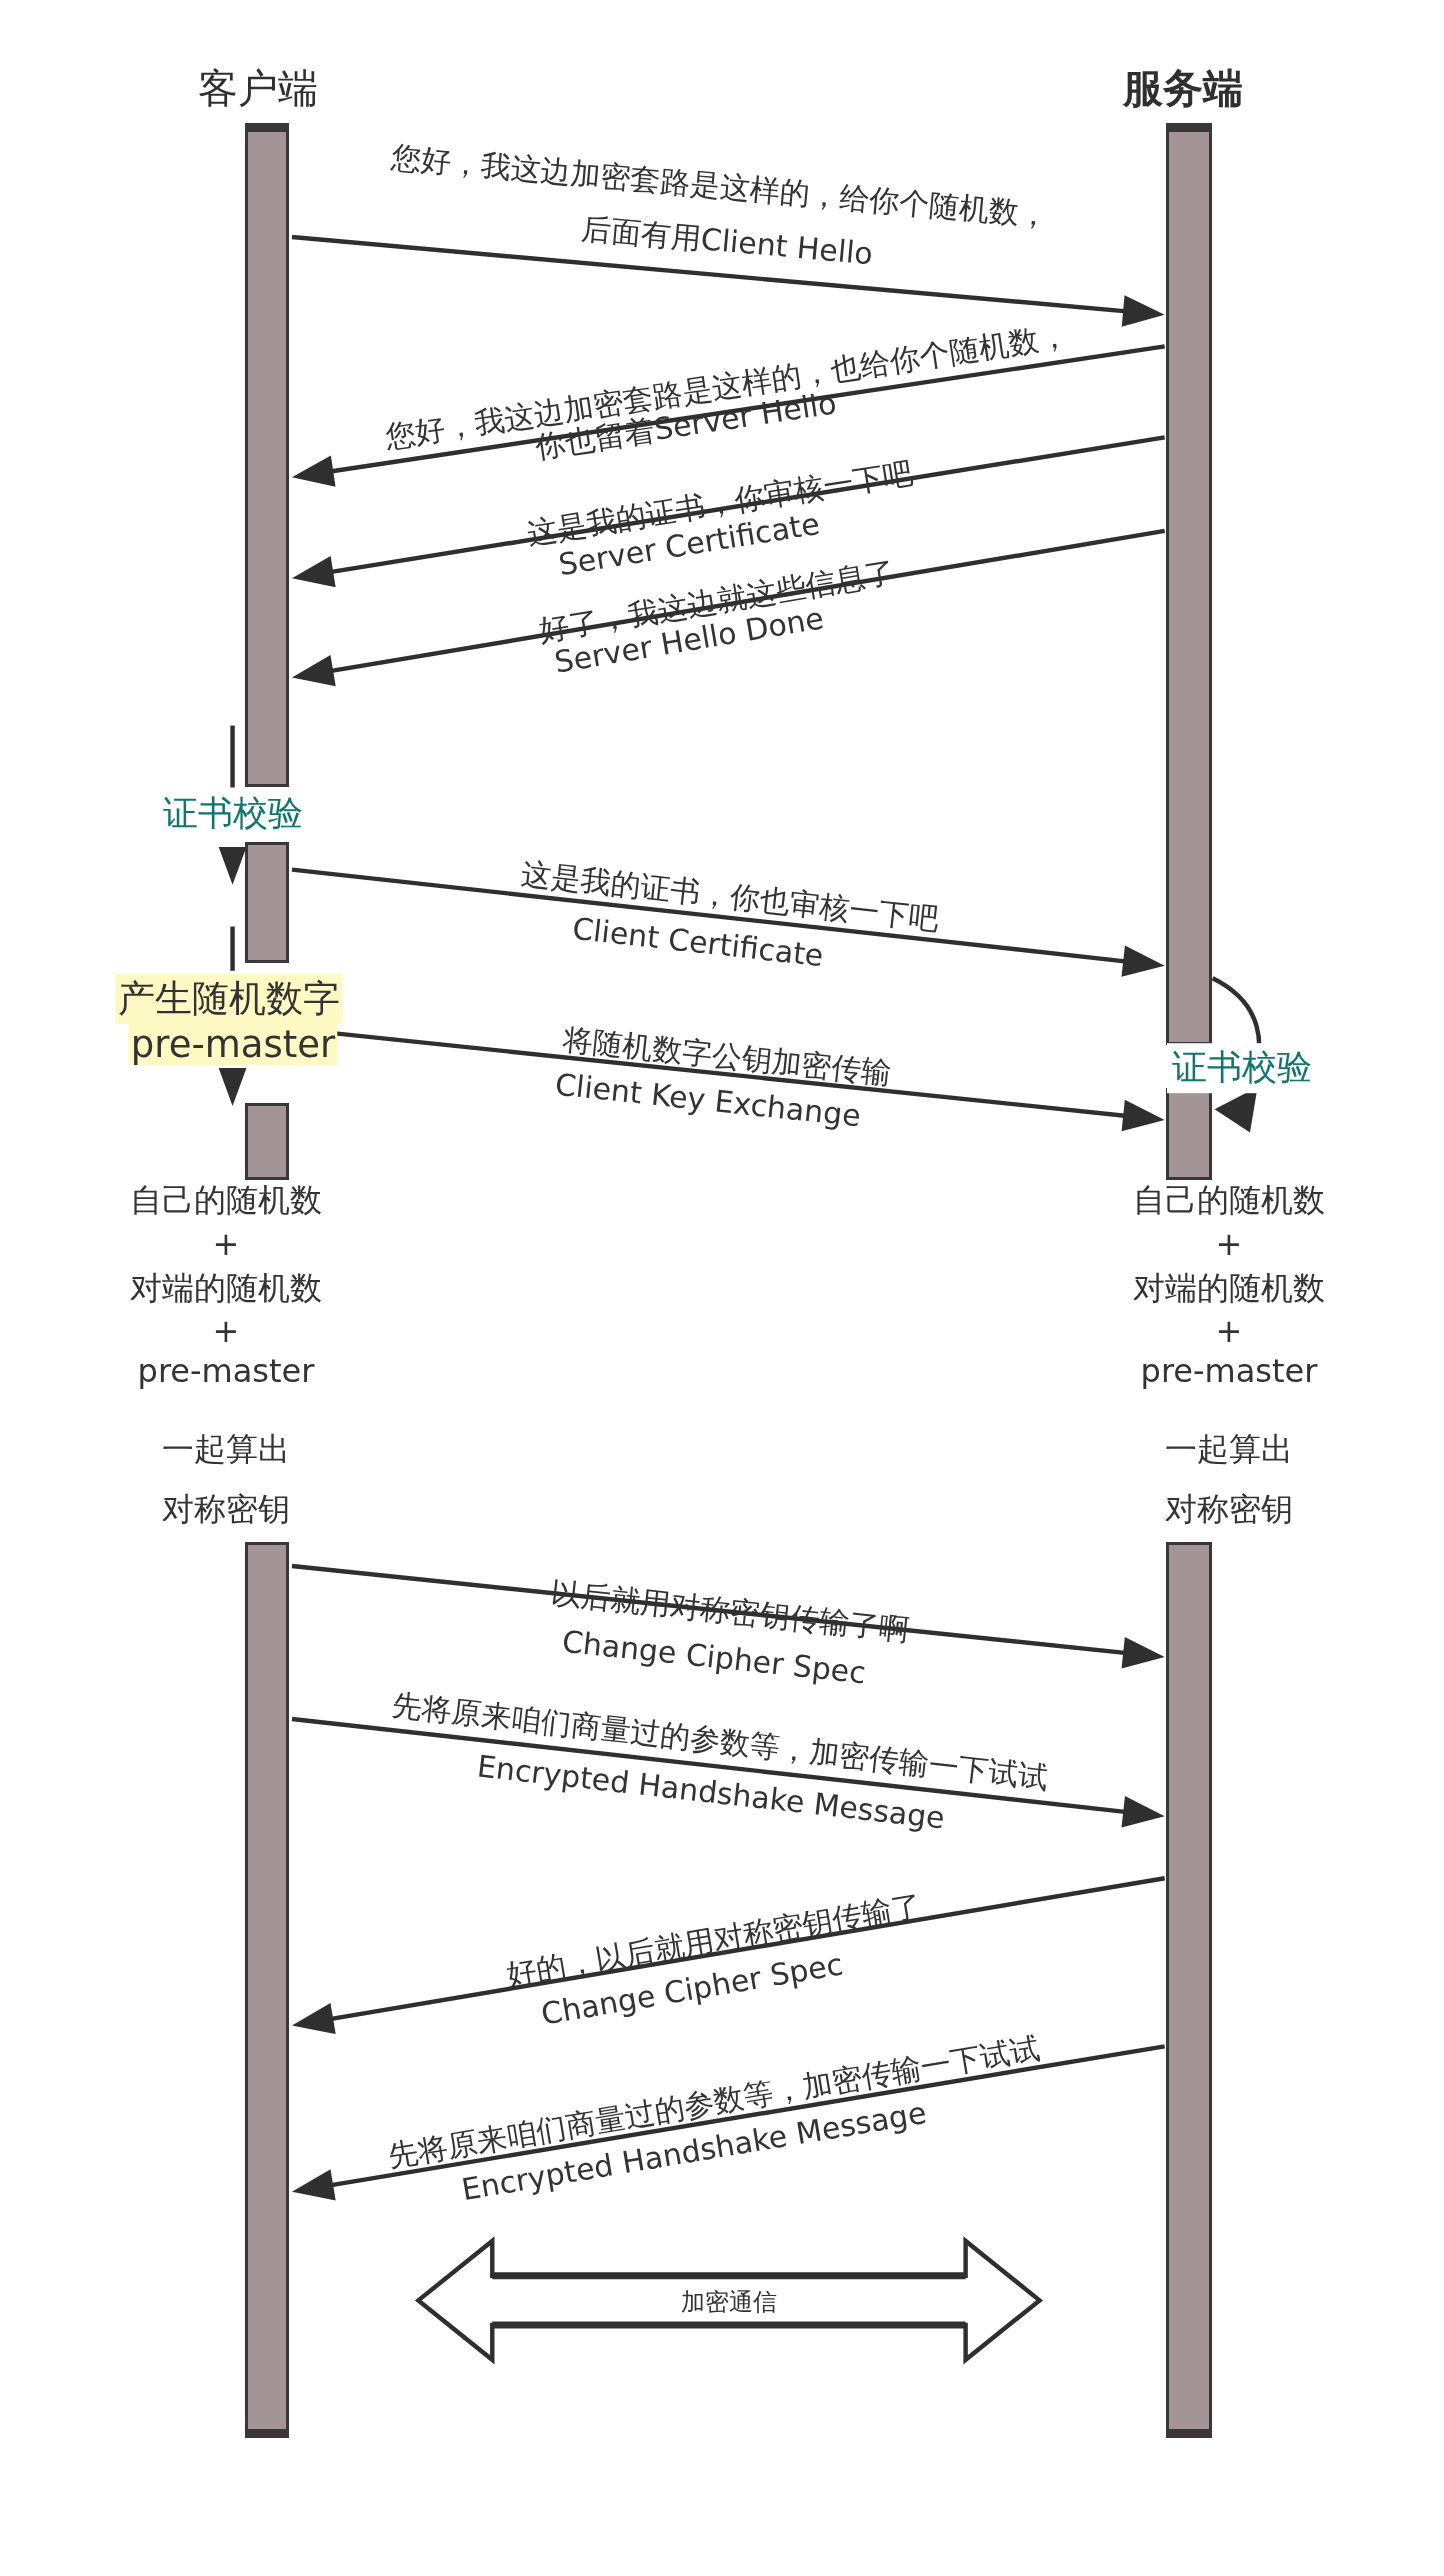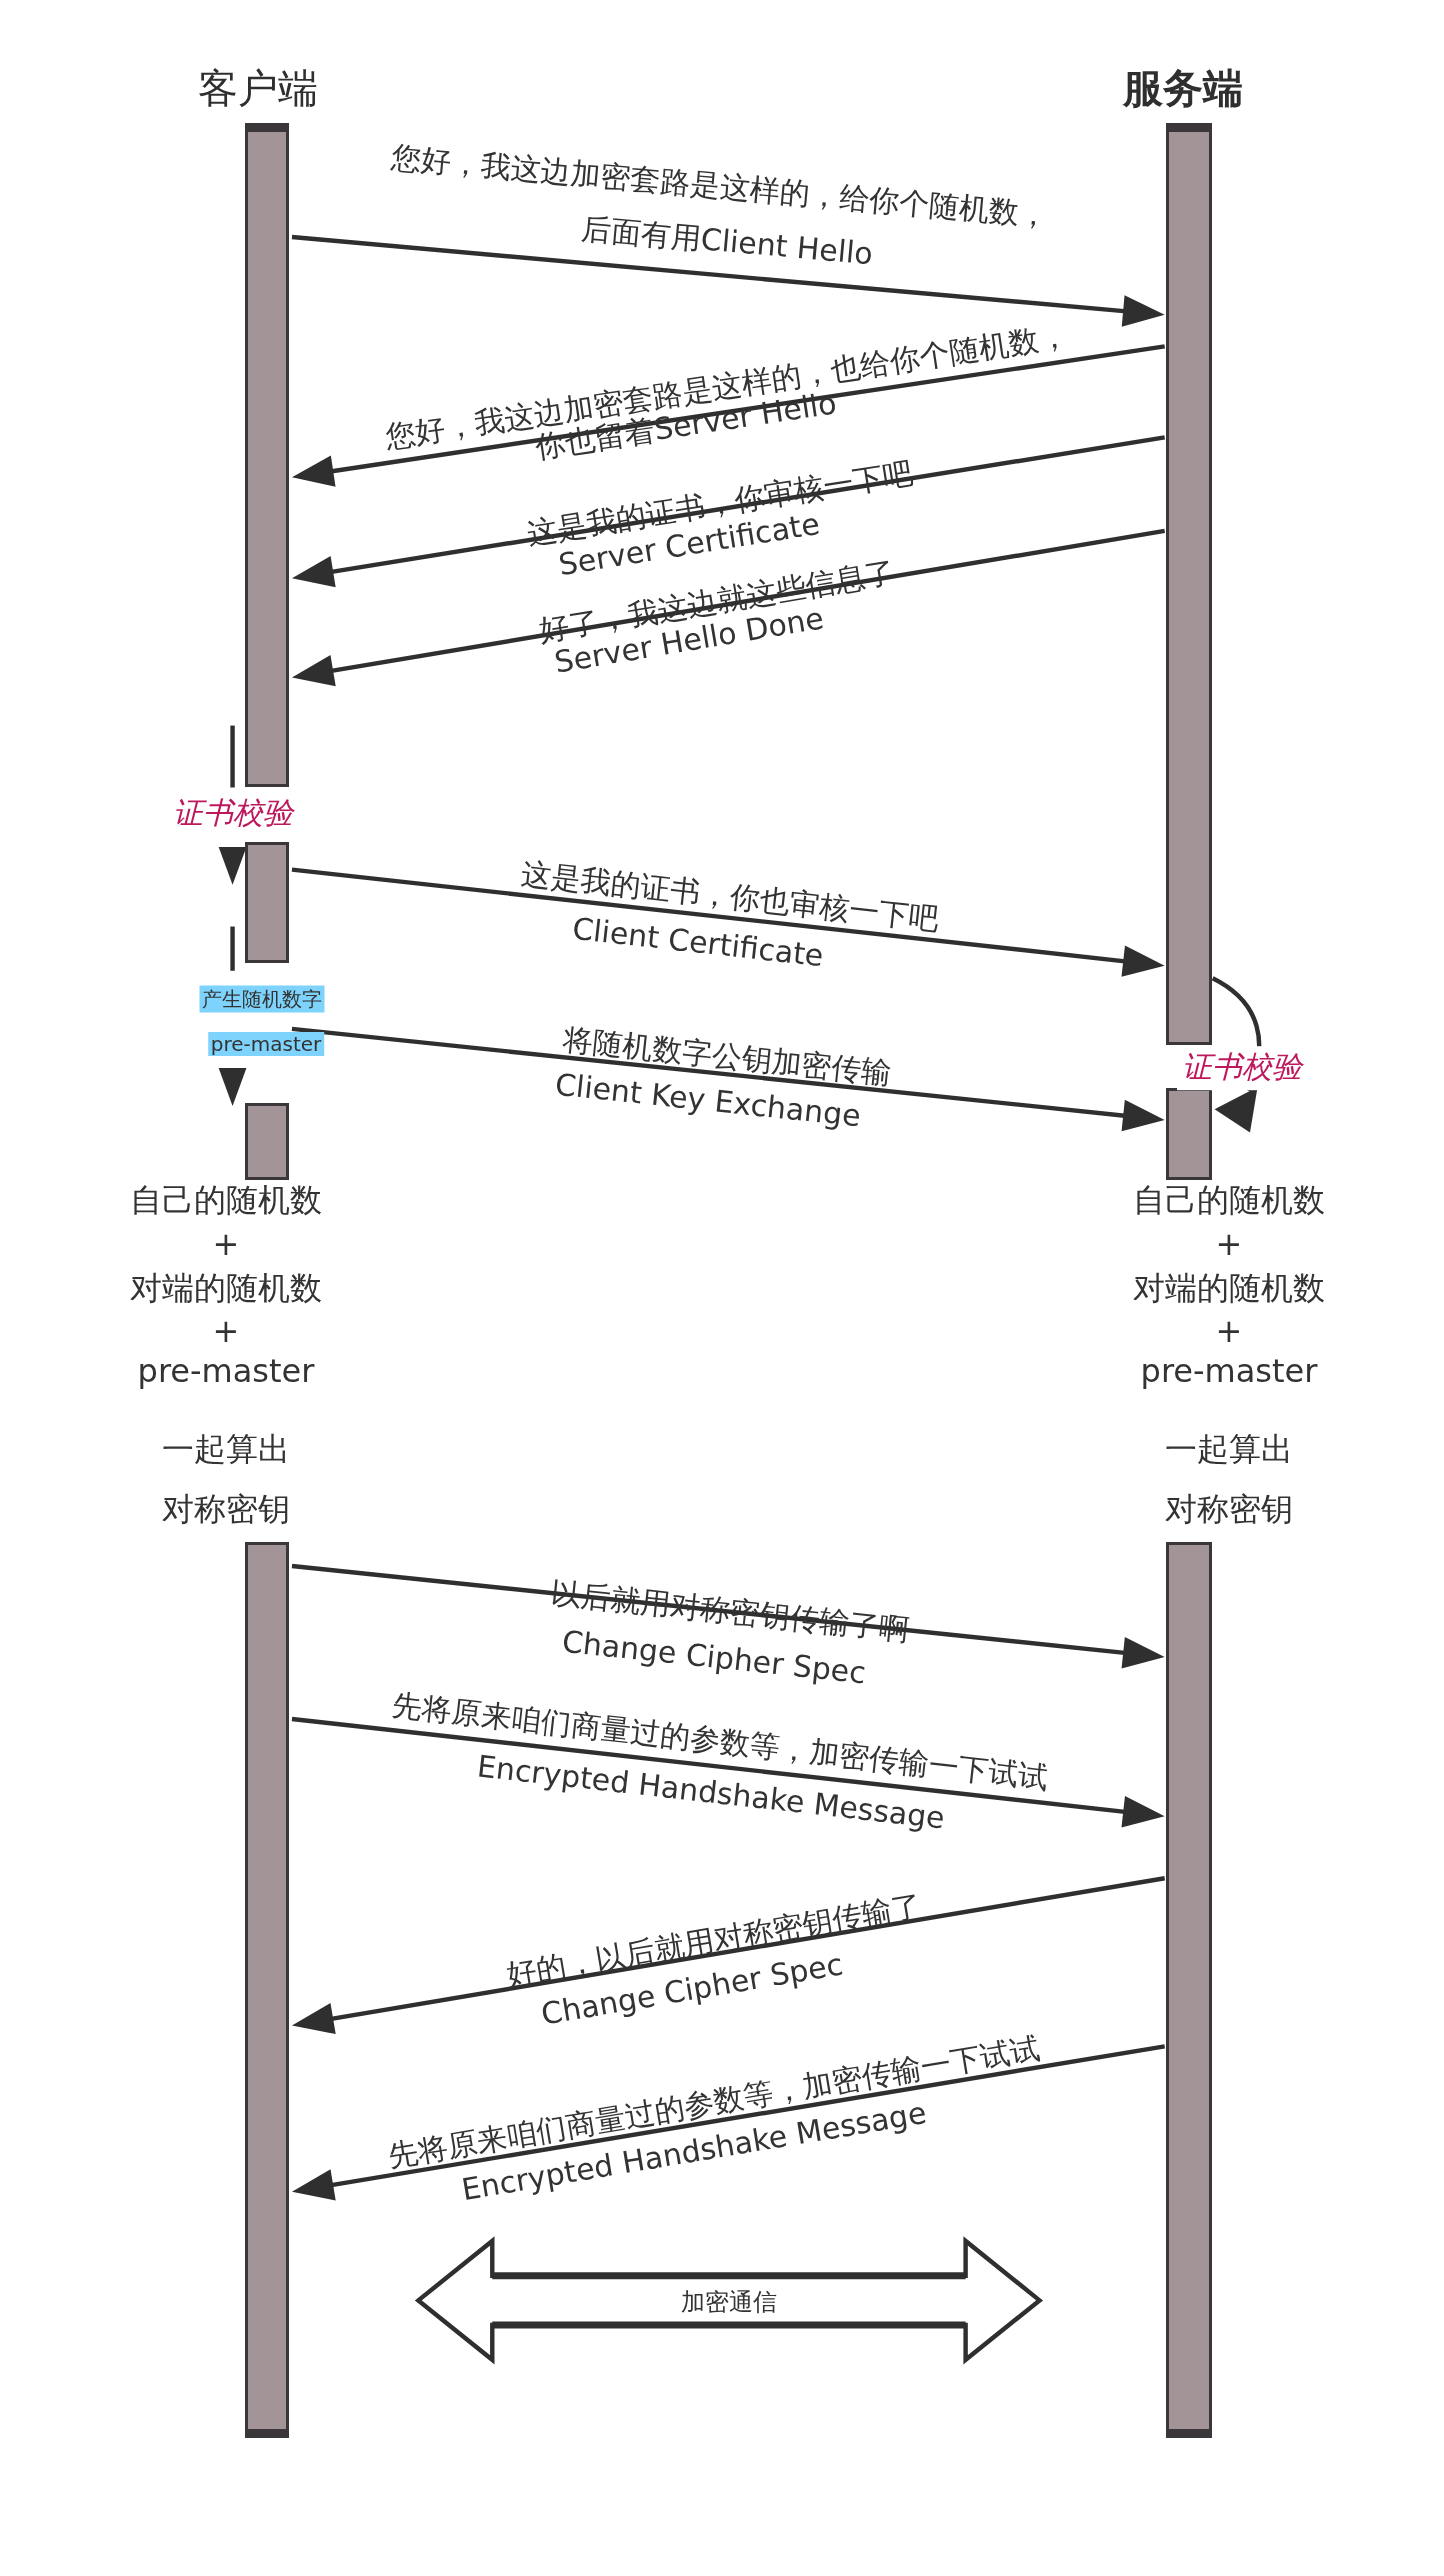--- a/index.html
+++ b/index.html
@@ -16,25 +16,25 @@
     position:absolute;background:#a39498;border:3.2px solid #3a363a;box-sizing:border-box;
   }
   .segment.cap-top{border-top-width:9.5px;}
   .segment.cap-bottom{border-bottom-width:9.5px;}
   .msg-line{
     position:absolute;white-space:nowrap;font-size:30px;color:#333333;
     transform:translate(-50%,-50%) rotate(var(--r,0deg));
   }
   .note{
     position:absolute;transform:translate(-50%,-50%);background:#ffffff;
-    padding:1.3px 5px;font-size:30px;color:#be185d;white-space:nowrap;font-style:italic;
+    padding:1.3px 5px;font-size:35px;color:#0f766e;white-space:nowrap;
   }
   .plain-note{
     position:absolute;transform:translate(-50%,-50%);
-    font-size:20px;color:#333333;white-space:nowrap;background:#7dd3fc;padding:0 2.5px;margin-left:33px;
+    font-size:37px;color:#333333;white-space:nowrap;background:#fef9c3;padding:0 2.5px;
   }
   .key-line{
     position:absolute;transform:translate(-50%,-50%);
     font-size:32px;color:#333333;white-space:nowrap;
   }
   .banner-label{
     position:absolute;transform:translate(-50%,-50%);
     font-size:24px;color:#333333;white-space:nowrap;
   }
 </style>

